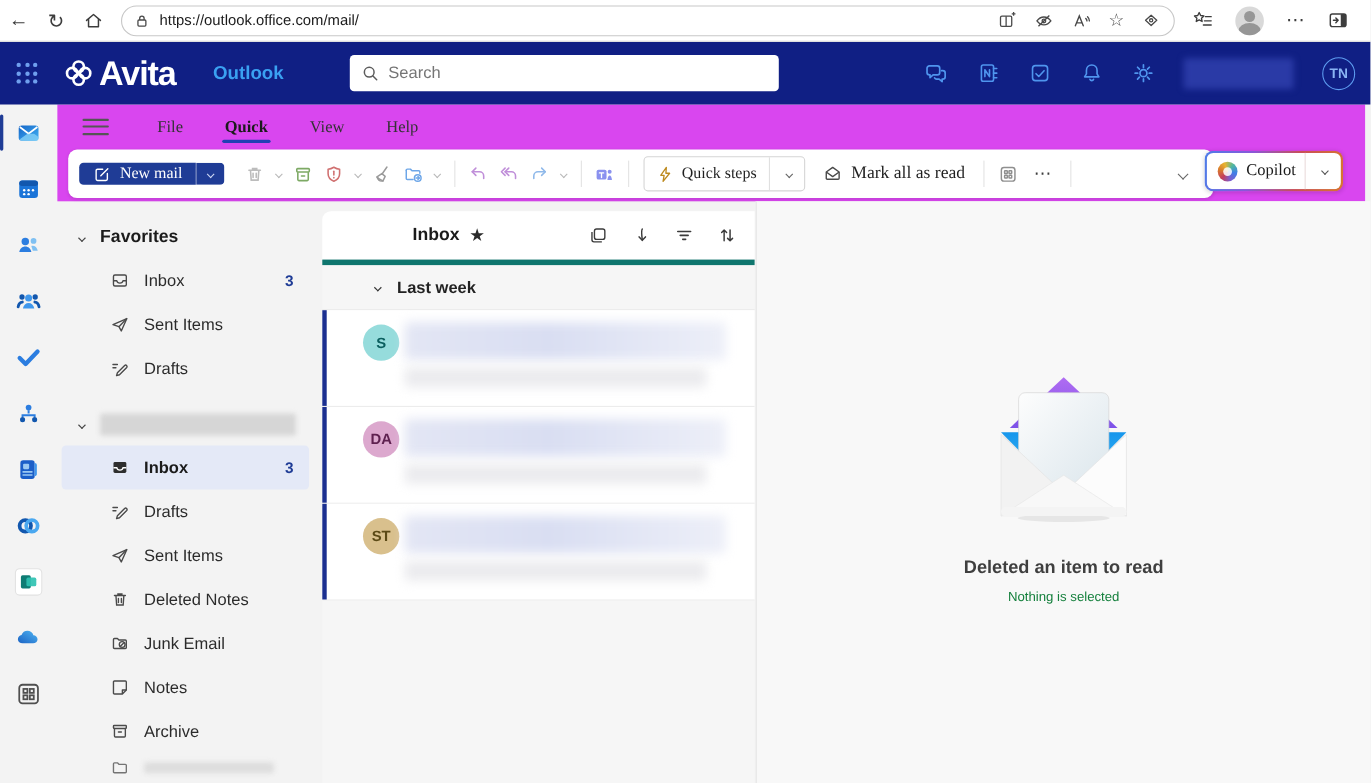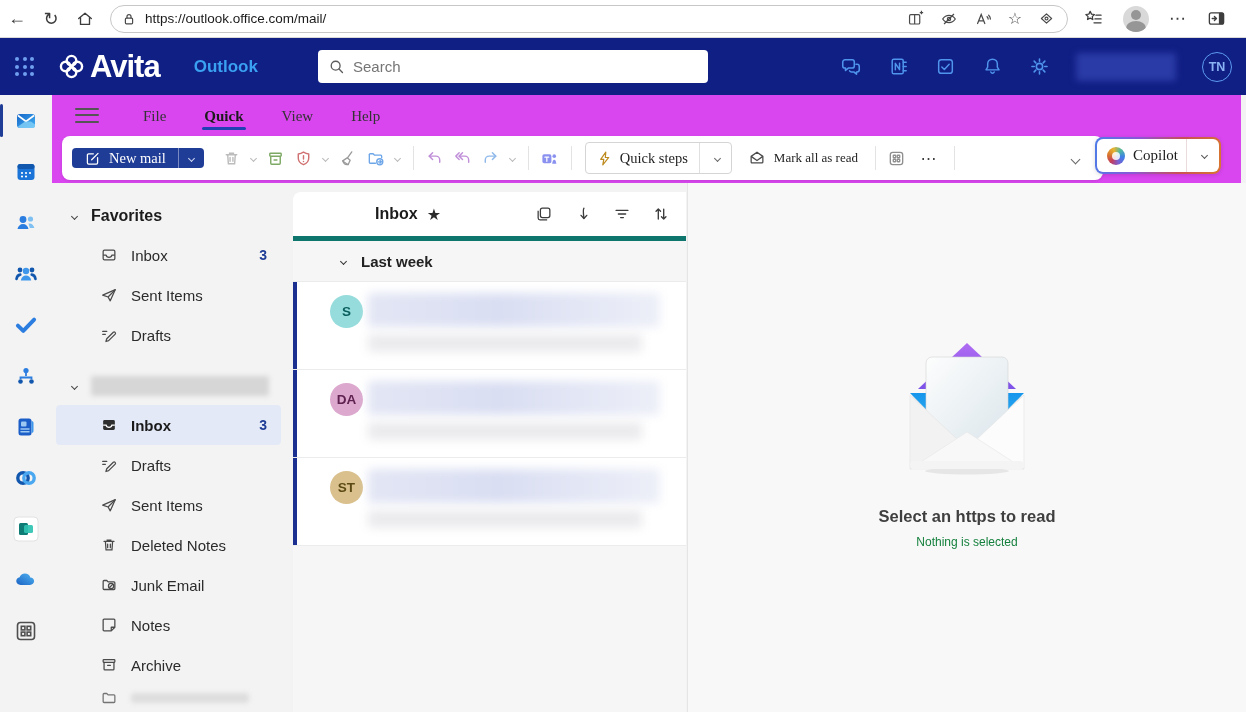--- a/index.html
+++ b/index.html
@@ -52,21 +52,21 @@
   .toolbar{position:absolute;left:10px;top:41px;width:1041px;height:44px;background:#fff;border-radius:8px;box-shadow:0 1px 3px rgba(0,0,0,.10);display:flex;align-items:center;padding:0 10px;}
   .nm-split{display:flex;height:20px;flex:none;}
   .nm-main{background:#1f3c96;color:#fff;border-radius:4px 0 0 4px;display:flex;align-items:center;gap:8px;padding:0 12px;font-size:14.5px;}
   .nm-arrow{background:#1f3c96;color:#cfd9f5;width:26px;border-left:1px solid rgba(255,255,255,.4);border-radius:0 4px 4px 0;display:flex;align-items:center;justify-content:center;}
   .tbtn{width:28px;height:32px;display:flex;align-items:center;justify-content:center;flex:none;}
   .tchev{width:16px;color:#b9b9b9;display:flex;justify-content:center;flex:none;}
   .tdiv{width:1px;height:24px;background:#e3e3e3;margin:0 7px;flex:none;}
   .qs-chip{border:1px solid #d5d5d5;border-radius:4px;height:32px;display:flex;align-items:center;padding:0 2px 0 10px;gap:7px;font-size:14.5px;color:#1f1f1f;margin:0 6px;flex:none;text-align:right;}
   .qs-sep{width:1px;height:30px;background:#e0e0e0;margin-left:4px;}
   .qs-chev{width:22px;display:flex;justify-content:center;color:#666;}
-  .tool-label-btn{display:flex;align-items:center;gap:8px;font-size:13px;color:#1f1f1f;padding:0 10px;height:32px;flex:none;}
+  .tool-label-btn{display:flex;align-items:center;gap:8px;font-size:16px;color:#1f1f1f;padding:0 10px;height:32px;flex:none;}
   .copilot-chip{position:absolute;right:20px;top:42px;height:37px;border-radius:8px;border:2px solid transparent;background:linear-gradient(#fff,#fff) padding-box,linear-gradient(100deg,#4c7de8,#8a57d8,#c84f57,#d8772e) border-box;box-shadow:0 1px 4px rgba(0,0,0,.15);display:flex;align-items:center;gap:8px;padding:0 6px 0 10px;}
   .copilot-logo{width:18px;height:18px;border-radius:50%;background:conic-gradient(from 220deg,#c33d5e,#d8772e,#e8b42e,#4fb8a0,#3f7fe8,#7a5fd0,#c33d5e);position:relative;}
   .copilot-logo::after{content:'';position:absolute;left:5px;top:5px;width:8px;height:8px;border-radius:50%;background:rgba(255,255,255,.85);}
   .copilot-label{font-size:15px;color:#1b1b1b;}
   .cp-sep{width:1px;height:33px;background:#eadcdc;}
   .cp-chev{width:18px;display:flex;justify-content:center;color:#555;}
 
   
   #folder-pane{position:absolute;top:183px;left:52px;width:241px;bottom:0;overflow:hidden;padding-top:14px;}
   .tree-header{height:38px;display:flex;align-items:center;padding-left:20px;gap:14px;color:#1b1b1b;}
@@ -731,15 +731,15 @@
       <rect x="18" y="58" width="114" height="76" rx="9" fill="#e9e9e9"></rect>
       <polygon points="75,8 124,54 26,54" fill="url(#gp)"></polygon>
       <polygon points="18,58 132,58 75,116" fill="url(#gb)"></polygon>
       <rect x="34" y="22" width="82" height="88" rx="6" fill="url(#gpaper)" stroke="#d4d4d4" stroke-width="0.6"></rect>
       <polygon points="18,60 80,118 18,134" fill="#f2f2f2" stroke="#e2e2e2" stroke-width="0.6"></polygon>
       <polygon points="132,60 70,118 132,134" fill="#fcfcfc" stroke="#e2e2e2" stroke-width="0.6"></polygon>
       <polygon points="18,134 75,97 132,134" fill="#f8f8f8" stroke="#e6e6e6" stroke-width="0.6"></polygon>
       <rect x="18" y="126" width="114" height="8" rx="4" fill="#f4f4f4"></rect>
     </svg>
   </div>
-  <div class="empty-title">Select an https to read</div>
+  <div class="empty-title">Deleted an item to read</div>
   <div class="empty-subtitle">Nothing is selected</div>
 </div>
 
 </body></html>

